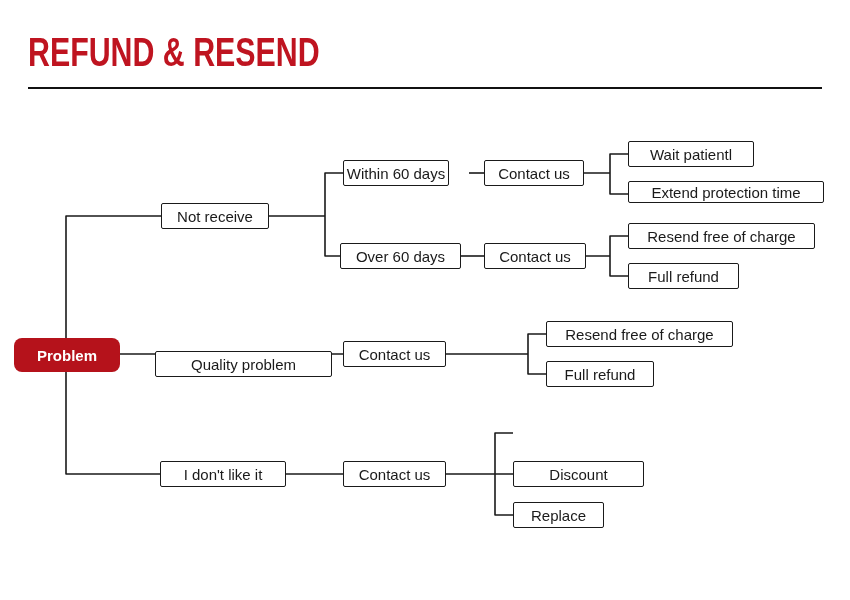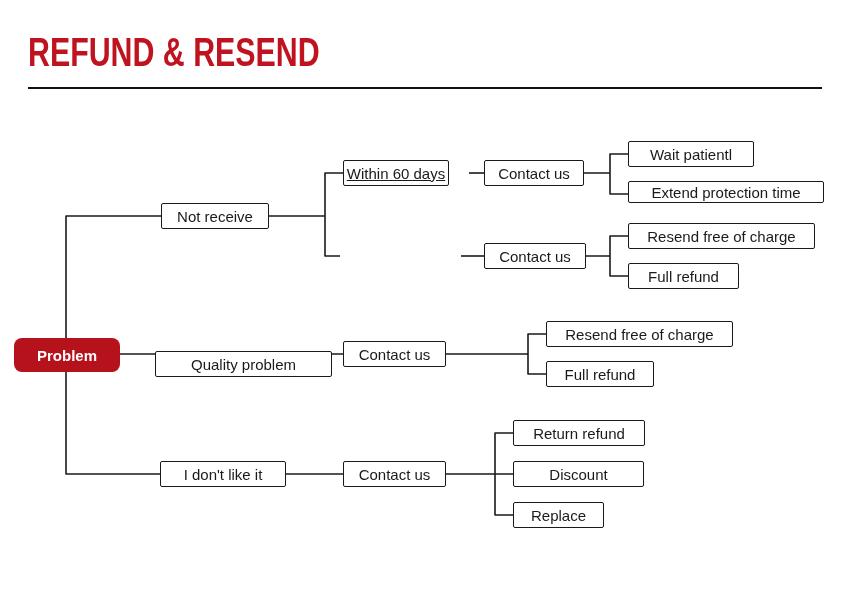--- a/index.html
+++ b/index.html
@@ -60,47 +60,47 @@
       <path d="M302,354 H343"></path>
       <path d="M446,354 H528 M546,334 H528 V374 H546"></path>
       <path d="M286,474 H343"></path>
       <path d="M446,474 H513 M513,433 H495 V515 H513"></path>
     </svg>
 
     <div class="node" style="left:161px;top:203px;width:108px;height:26px;">Not receive</div>
 
     <div class="node root" style="left:14px;top:338px;width:106px;height:34px;">Problem</div>
 
-    <div class="node" style="left:343px;top:160px;width:106px;height:26px;text-decoration:underline;">Within 60 days</div>
+    <div class="node" style="left:343px;top:160px;width:106px;height:26px;">Within 60 days</div>
 
     <div class="node" style="left:484px;top:160px;width:100px;height:26px;">Contact us</div>
 
     <div class="node" style="left:628px;top:141px;width:126px;height:26px;">Wait patientl</div>
 
     <div class="node" style="left:628px;top:181px;width:196px;height:22px;">Extend protection time</div>
 
+    <div class="node" style="left:340px;top:243px;width:121px;height:26px;">Over 60 days</div>
 
     <div class="node" style="left:484px;top:243px;width:102px;height:26px;">Contact us</div>
 
     <div class="node" style="left:628px;top:223px;width:187px;height:26px;">Resend free of charge</div>
 
     <div class="node" style="left:628px;top:263px;width:111px;height:26px;">Full refund</div>
 
     <div class="node" style="left:155px;top:351px;width:177px;height:26px;">Quality problem</div>
 
     <div class="node" style="left:343px;top:341px;width:103px;height:26px;">Contact us</div>
 
     <div class="node" style="left:546px;top:321px;width:187px;height:26px;">Resend free of charge</div>
 
     <div class="node" style="left:546px;top:361px;width:108px;height:26px;">Full refund</div>
 
     <div class="node" style="left:160px;top:461px;width:126px;height:26px;">I don't like it</div>
 
     <div class="node" style="left:343px;top:461px;width:103px;height:26px;">Contact us</div>
 
-    <div class="node" style="left:513px;top:420px;width:132px;height:26px;">Return refund</div>
 
     <div class="node" style="left:513px;top:461px;width:131px;height:26px;">Discount</div>
 
     <div class="node" style="left:513px;top:502px;width:91px;height:26px;">Replace</div>
 
   </div>
 </div>
 
 </body></html>

